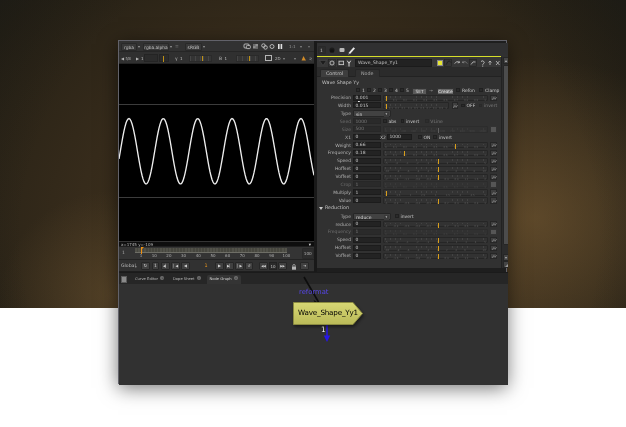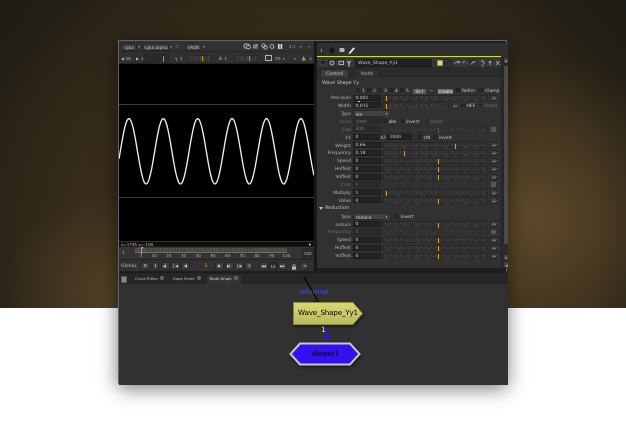--- a/index.html
+++ b/index.html
@@ -781,22 +781,16 @@
           <defs>
             <linearGradient id="wgrad" x1="0" y1="0" x2="0" y2="1">
               <stop offset="0" stop-color="#d8d874"></stop>
                 <stop offset="1" stop-color="#b9b958"></stop>
             </linearGradient>
           </defs>
           <path d="M0.5 0.5 L60 0.5 L69.5 11.5 L60 22.5 L0.5 22.5 Z" fill="url(#wgrad)" stroke="#8a8a40" stroke-width="1"></path>
         </svg>
         <div class="nodelabel" style="top:7px;">Wave_Shape_Yy1</div>
       </div>
-      <div id="viewernode">
-        <svg width="72" height="24" style="position:absolute;left:0;top:0;">
-          <path d="M11 1.5 L61 1.5 L70.5 12 L61 22.5 L11 22.5 L1.5 12 Z" fill="#3710f2" stroke="#c9c9c9" stroke-width="2"></path>
-        </svg>
-        <div class="nodelabel" style="top:8px;">Viewer1</div>
-      </div>
     </div>
 
   </div>
 </div>
 
 </body></html>

